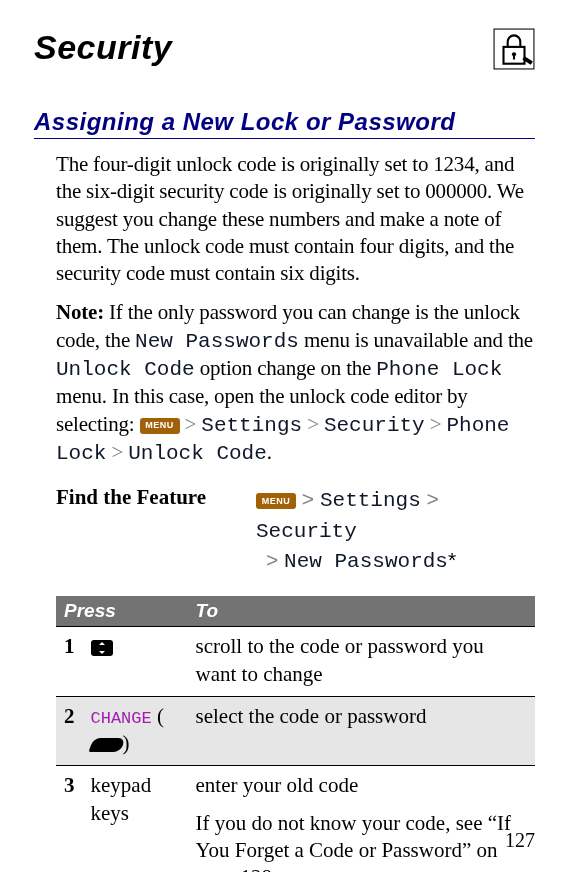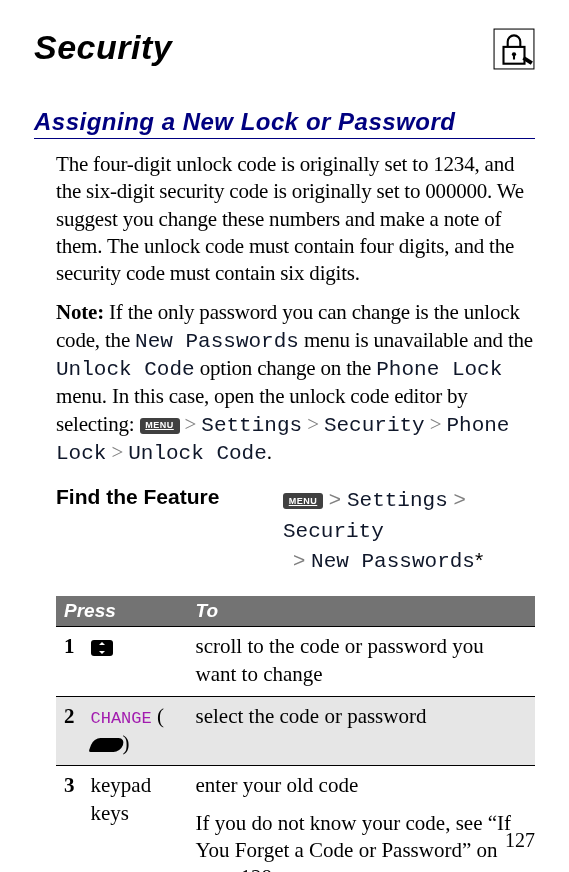--- a/index.html
+++ b/index.html
@@ -48,43 +48,42 @@
     color: #0f172a;
     letter-spacing: 0;
   }
   .sep { color: #808080; }
   .menu-key {
     display: inline-flex;
     align-items: center;
     justify-content: center;
     width: 40px;
     height: 16px;
-    background: #404040;
+    background: #a16207;
     color: #fff;
     font-size: 9px;
     font-weight: 700;
     border-radius: 3px;
     vertical-align: middle;
     font-family: Arial, sans-serif;
     letter-spacing: 0.5px;
-    text-decoration: underline;
   }
   .feature-row {
     display: flex;
     margin-top: 18px;
     padding-left: 22px;
     font-size: 21px;
   }
   .feature-label {
     font-weight: 700;
     width: 200px;
     flex-shrink: 0;
-    font-family: Liberation Sans, sans-serif;
-  }
-  .feature-path { line-height: 1.35; margin-left: 27px; }
+    font-family: Liberation Serif, serif;
+  }
+  .feature-path { line-height: 1.35; }
   .feature-path .line2 { padding-left: 10px; display: block; }
   table.steps {
     width: calc(100% - 22px);
     margin-left: 22px;
     margin-top: 20px;
     border-collapse: collapse;
     font-size: 21px;
     font-family: Georgia, "Times New Roman", serif;
   }
   table.steps th {

